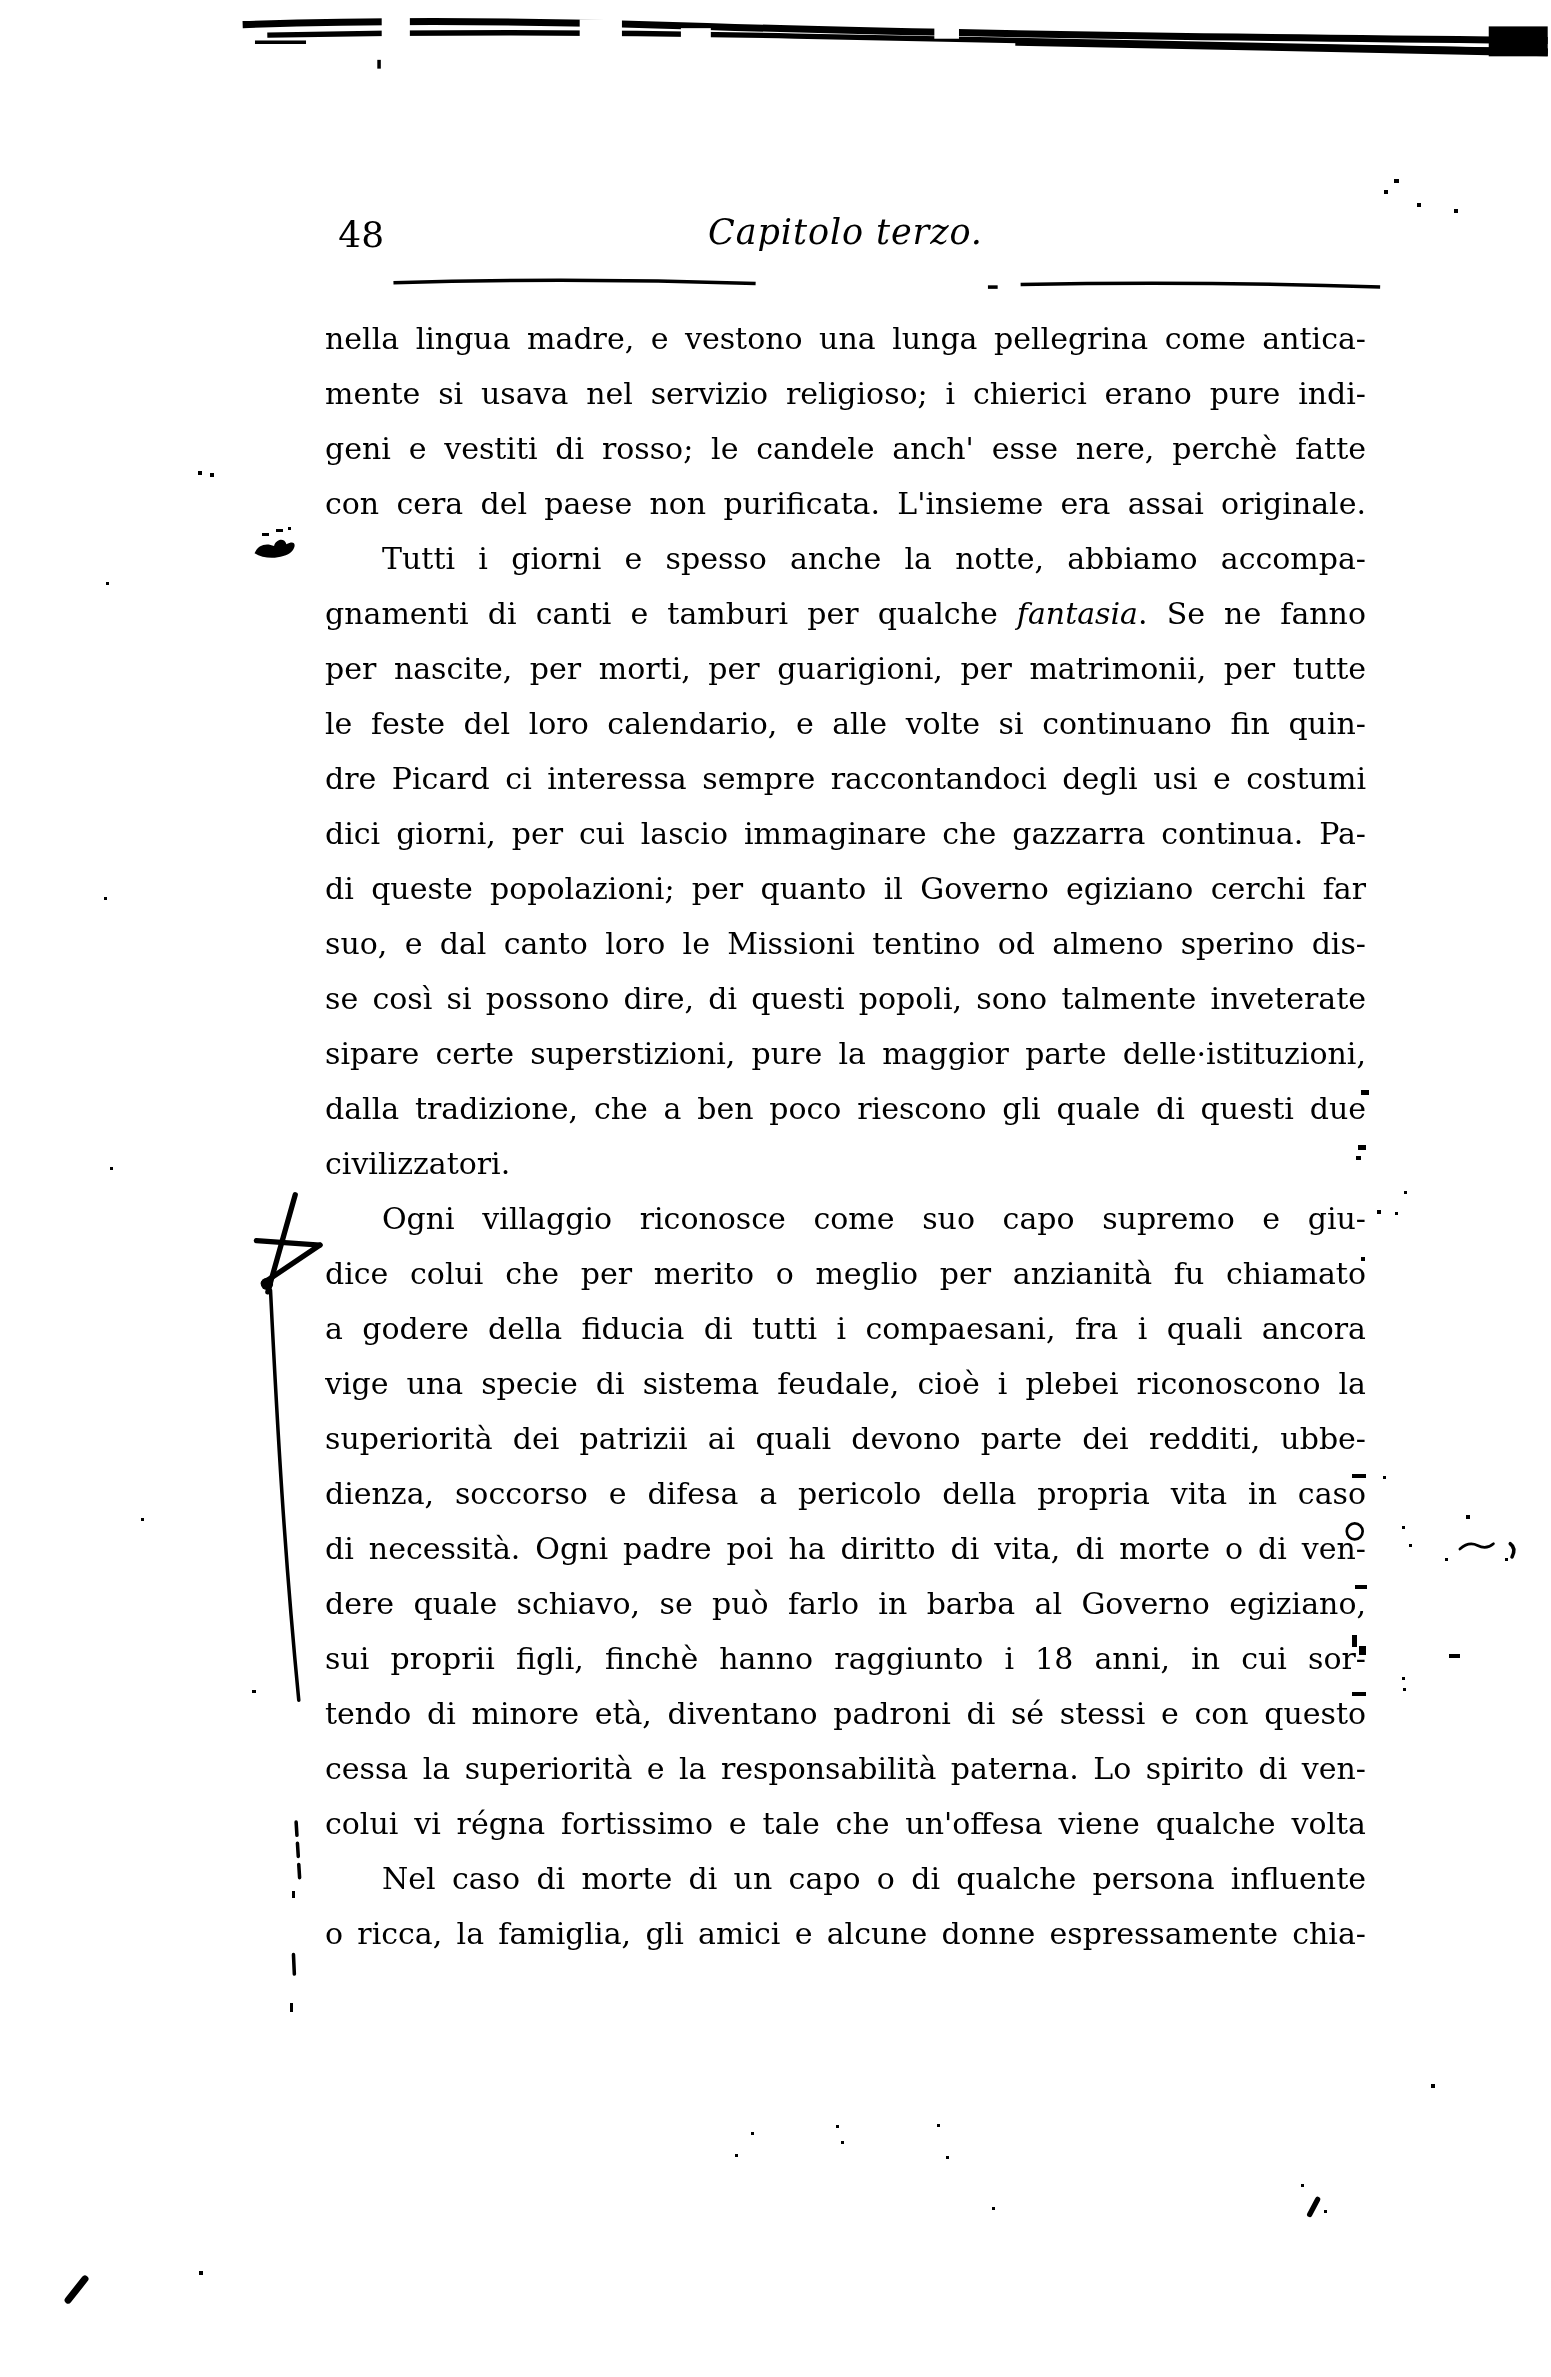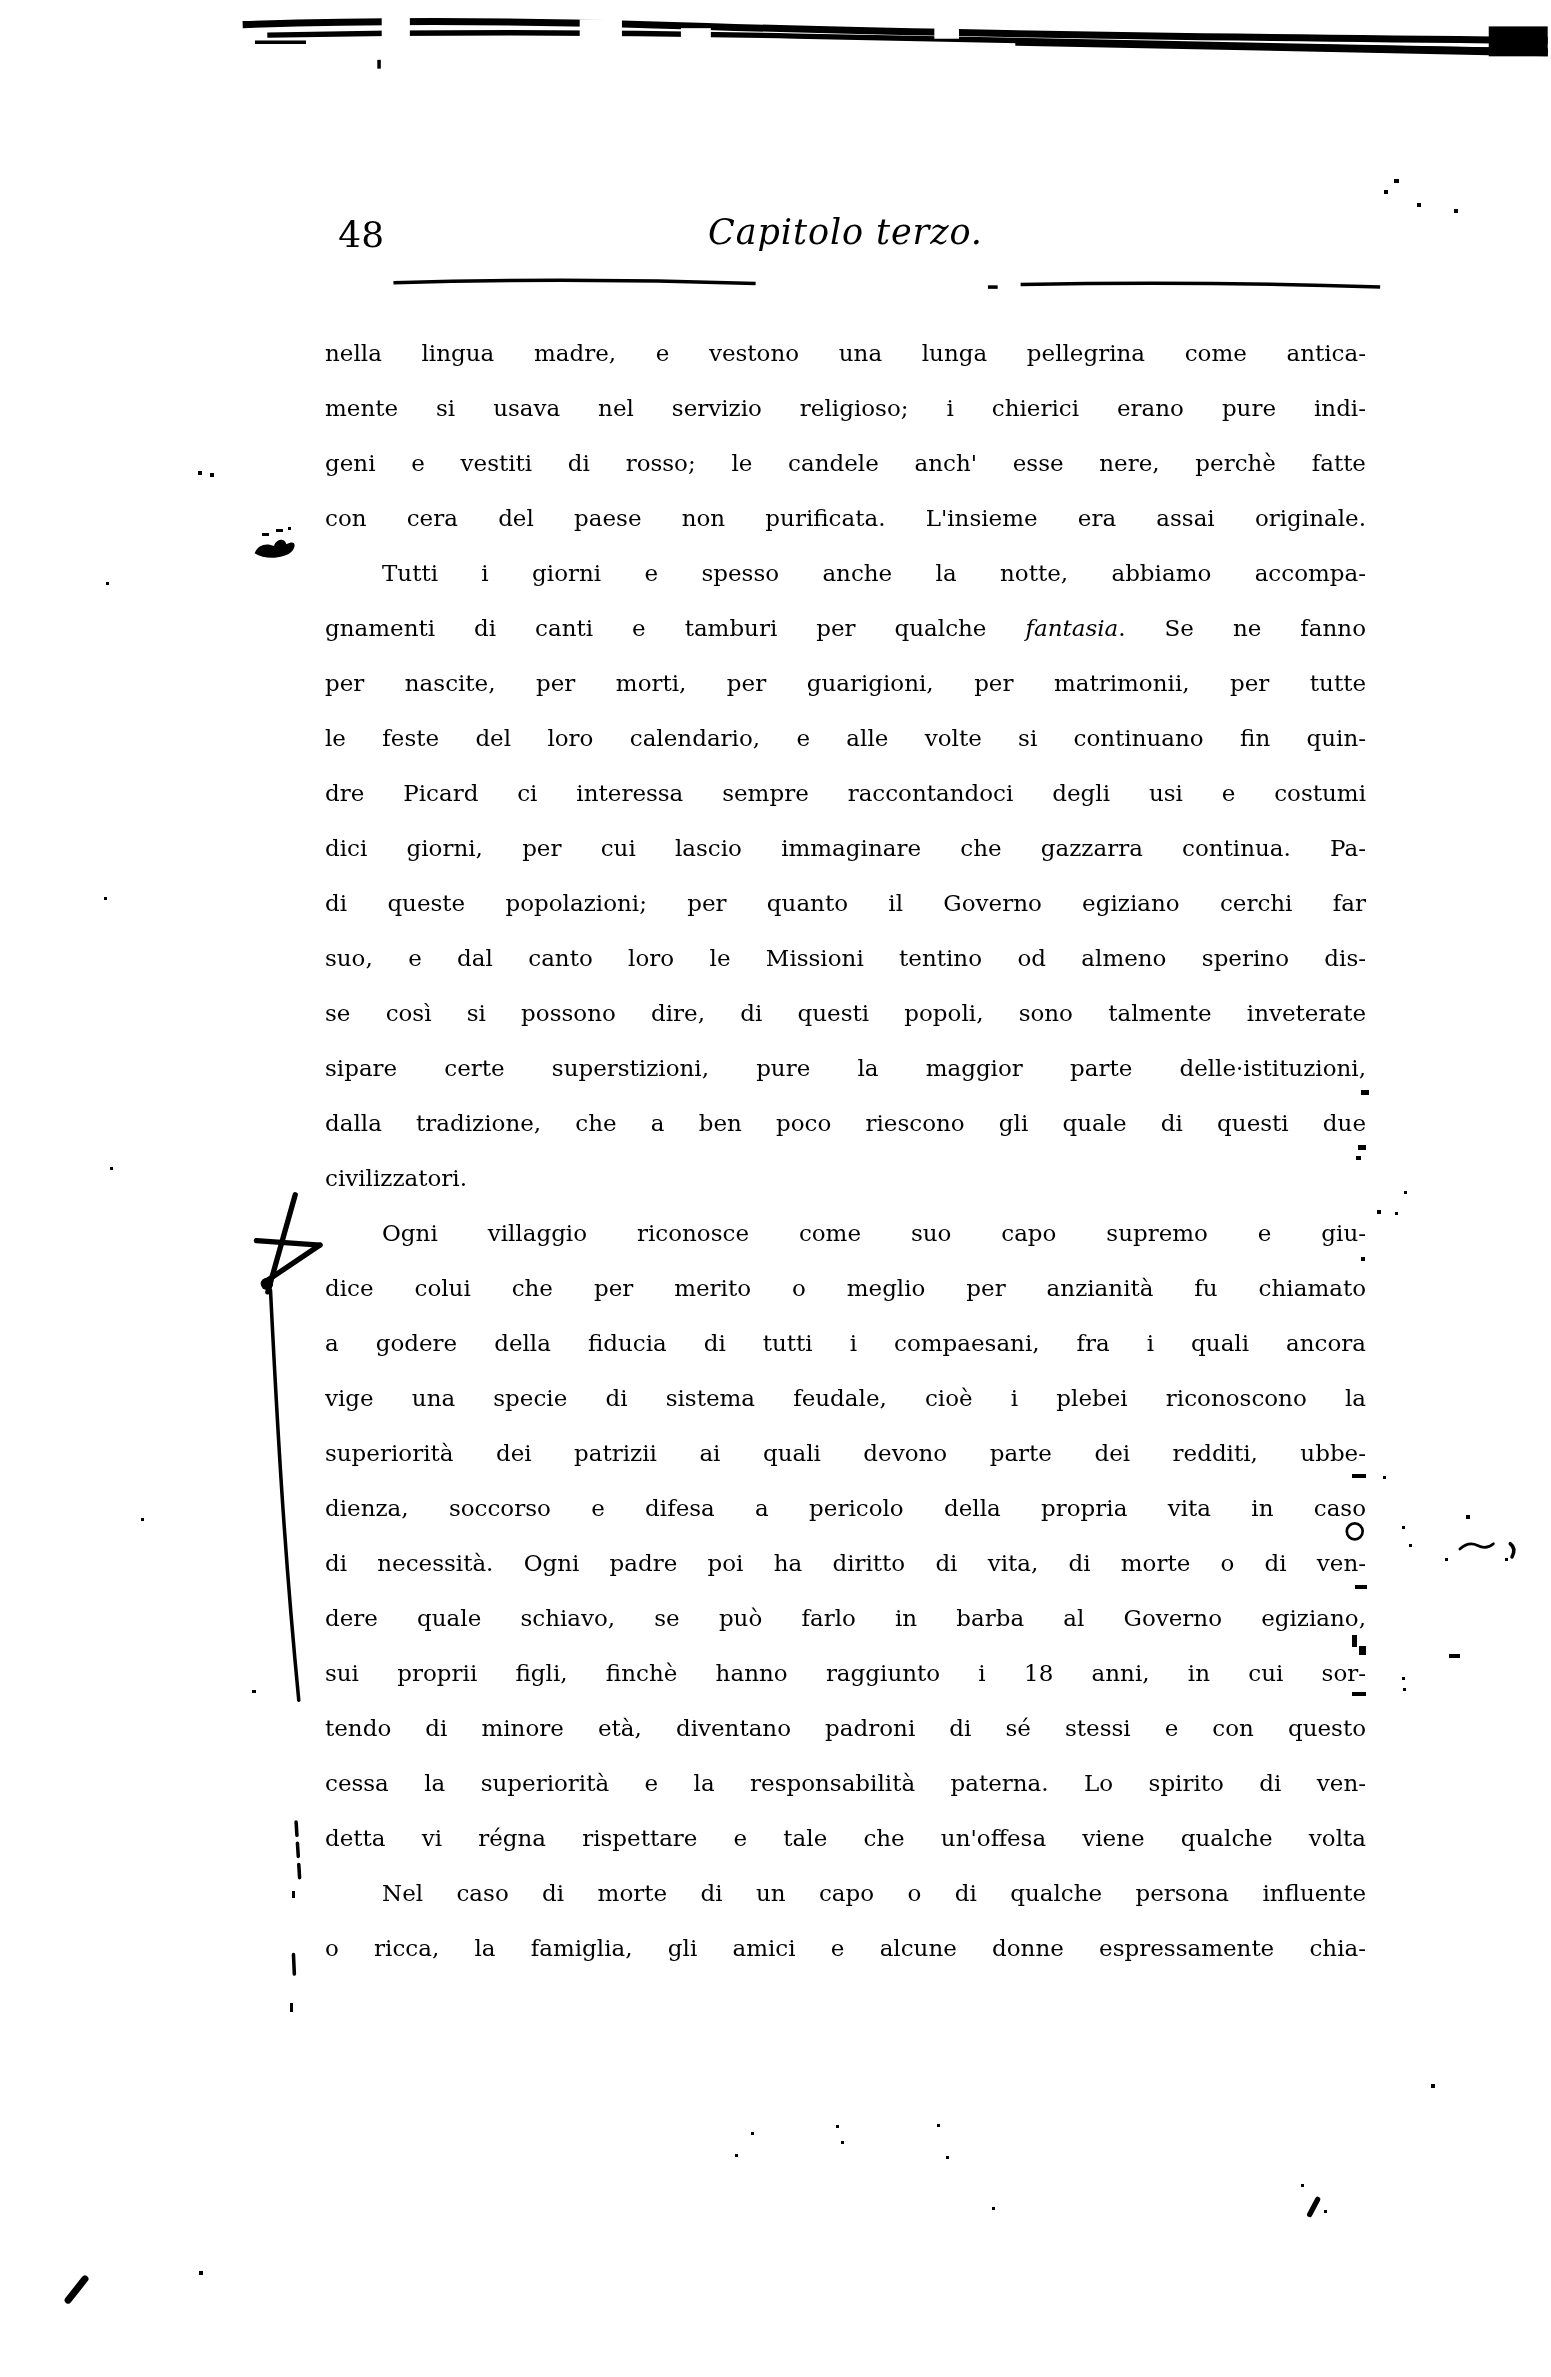--- a/index.html
+++ b/index.html
@@ -5,22 +5,22 @@
   html,body{margin:0;padding:0;}
   body{
     width:1551px;height:2377px;position:relative;overflow:hidden;
     background:#ffffff;color:#000;
     font-family:"DejaVu Serif", serif;
   }
   #page-header{position:absolute;left:325px;top:212px;width:1041px;height:53px;}
   #page-number{position:absolute;left:13.3px;top:1.8px;font-size:36px;}
   #chapter-title{position:absolute;left:0;top:0;width:100%;text-align:center;font-style:italic;font-size:35px;letter-spacing:0.9px;}
   #text-block{
-    position:absolute;left:325px;top:326px;width:1041px;
-    font-size:23px;
+    position:absolute;left:325px;top:311px;width:1041px;
+    font-size:30px;
   }
   .tl{height:55px;line-height:55px;text-align:justify;overflow:hidden;white-space:normal;}
   .tl.j{text-align-last:justify;}
   .tl.ind{padding-left:57px;}
   .tl i{font-style:italic;}
   .noise{position:absolute;background:#000;}
   svg.overlay{position:absolute;left:0;top:0;pointer-events:none;}
 </style>
 </head>
 <body>
@@ -70,21 +70,21 @@
     <div class="tl j"><span>dice colui che per merito o meglio per anzianità fu chiamato</span></div>
     <div class="tl j"><span>a godere della fiducia di tutti i compaesani, fra i quali ancora</span></div>
     <div class="tl j"><span>vige una specie di sistema feudale, cioè i plebei riconoscono la</span></div>
     <div class="tl j"><span>superiorità dei patrizii ai quali devono parte dei redditi, ubbe-</span></div>
     <div class="tl j"><span>dienza, soccorso e difesa a pericolo della propria vita in caso</span></div>
     <div class="tl j"><span>di necessità. Ogni padre poi ha diritto di vita, di morte o di ven-</span></div>
     <div class="tl j"><span>dere quale schiavo, se può farlo in barba al Governo egiziano,</span></div>
     <div class="tl j"><span>sui proprii figli, finchè hanno raggiunto i 18 anni, in cui sor-</span></div>
     <div class="tl j"><span>tendo di minore età, diventano padroni di sé stessi e con questo</span></div>
     <div class="tl j"><span>cessa la superiorità e la responsabilità paterna. Lo spirito di ven-</span></div>
-    <div class="tl j"><span>detta vi régna rispettare e tale che un'offesa viene qualche volta</span></div>
+    <div class="tl j"><span>colui vi régna fortissimo e tale che un'offesa viene qualche volta</span></div>
     <div class="tl j ind"><span>Nel caso di morte di un capo o di qualche persona influente</span></div>
     <div class="tl j"><span>o ricca, la famiglia, gli amici e alcune donne espressamente chia-</span></div>
   </div>
 
 <svg class="overlay" width="1551" height="2377" viewBox="0 0 1755 2690">
   <g stroke="#000" fill="none" stroke-linecap="round">
 
     <path d="M288,626 c4,-10 14,-12 22,-8 c2,-8 12,-10 14,-2 c10,-6 12,2 6,8 c-8,8 -30,10 -42,2 z" fill="#000" stroke="none"></path>
 
     <path d="M334,1352 L303,1462" stroke-width="6"></path>

